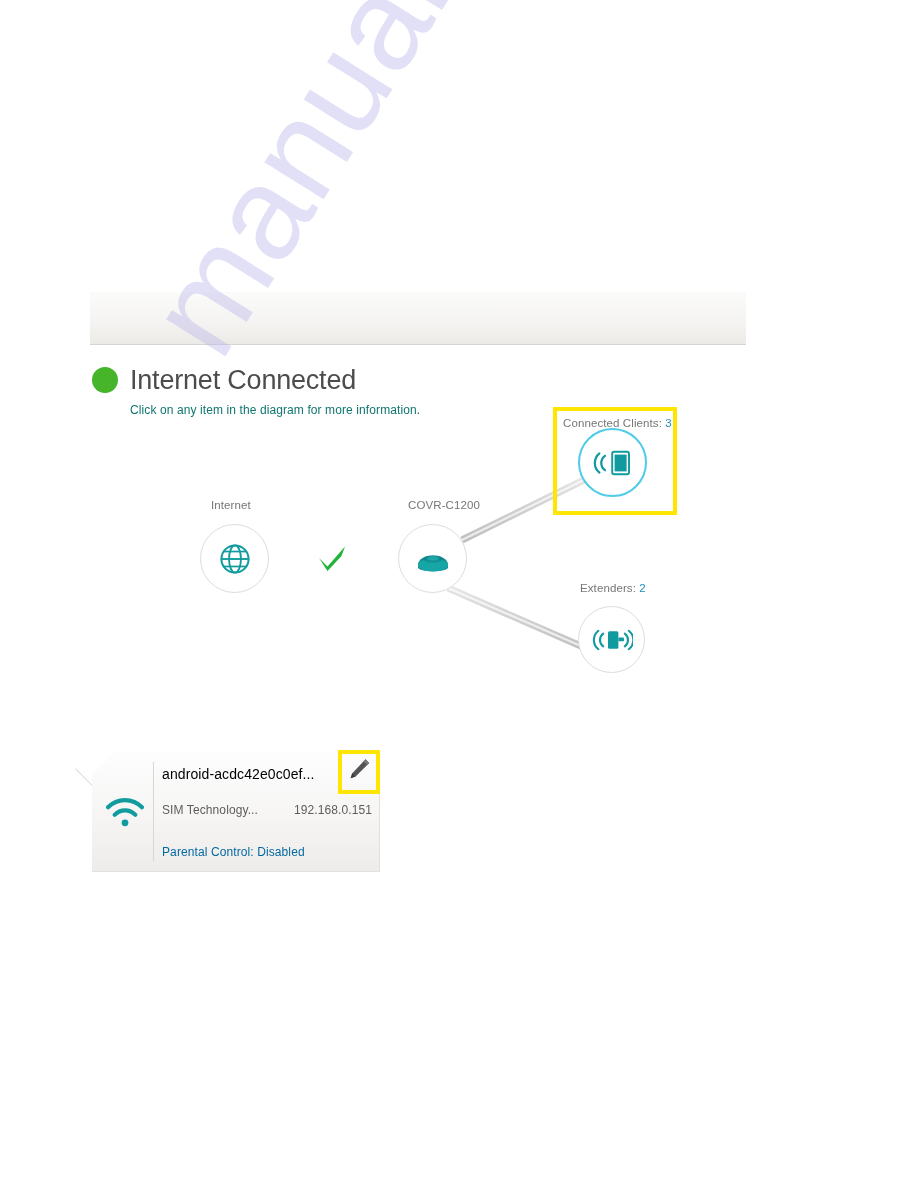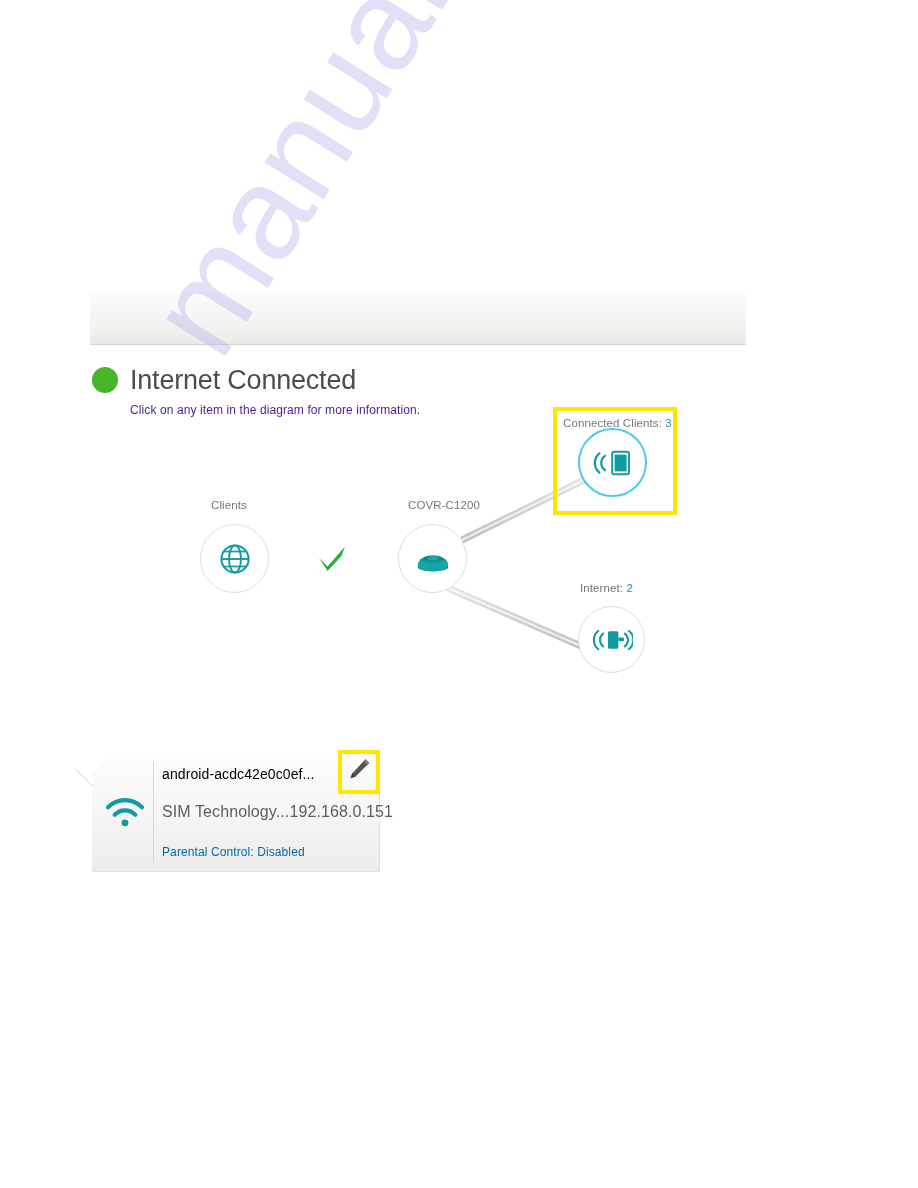--- a/index.html
+++ b/index.html
@@ -146,21 +146,21 @@
     color: #4c4c4c;
     font-weight: 400;
     letter-spacing: -0.2px;
     line-height: 30px;
   }
   #status-sub {
     position: absolute;
     left: 130px;
     top: 403px;
     font-size: 12px;
-    color: #4c1d95;
+    color: #0f766e;
     letter-spacing: 0.1px;
   }
 
   
   #diagram {
     position: absolute;
     left: 0;
     top: 0;
     width: 918px;
     height: 1188px;
@@ -278,21 +278,21 @@
     letter-spacing: 0.1px;
     white-space: nowrap;
   }
   #device-meta-row {
     position: absolute;
     left: 162px;
     top: 803px;
     width: 210px;
     display: flex;
     justify-content: space-between;
-    font-size: 16px;
+    font-size: 12px;
     color: #5d5d5d;
     letter-spacing: 0.1px;
     white-space: nowrap;
   }
   #device-parental {
     position: absolute;
     left: 162px;
     top: 845px;
     font-size: 12px;
     color: #0369a1;
@@ -341,21 +341,21 @@
       <line x1="268" y1="559" x2="399" y2="559" stroke="url(#linkGrad)" stroke-width="7"></line>
       <line x1="268" y1="559" x2="399" y2="559" stroke="#ffffff" stroke-width="2" opacity="0.75"></line>
 
       <line x1="462" y1="540" x2="588" y2="478" stroke="url(#linkGrad)" stroke-width="7"></line>
       <line x1="462" y1="540" x2="588" y2="478" stroke="#ffffff" stroke-width="2" opacity="0.7"></line>
 
       <line x1="448" y1="588" x2="590" y2="650" stroke="url(#linkGrad)" stroke-width="7"></line>
       <line x1="448" y1="588" x2="590" y2="650" stroke="#ffffff" stroke-width="2" opacity="0.7"></line>
     </svg>
 
-    <div class="node-label" id="label-internet">Clients</div>
+    <div class="node-label" id="label-internet">Internet</div>
     <div class="node" id="node-internet">
       <svg width="34" height="34" viewBox="0 0 40 40">
         <circle cx="20" cy="20" r="16" fill="none" stroke="#119b9e" stroke-width="2.4"></circle>
         <ellipse cx="20" cy="20" rx="7" ry="16" fill="none" stroke="#119b9e" stroke-width="2.2"></ellipse>
         <line x1="4" y1="20" x2="36" y2="20" stroke="#119b9e" stroke-width="2.2"></line>
         <line x1="6.6" y1="11.2" x2="33.4" y2="11.2" stroke="#119b9e" stroke-width="2"></line>
         <line x1="6.6" y1="28.8" x2="33.4" y2="28.8" stroke="#119b9e" stroke-width="2"></line>
       </svg>
     </div>
 
@@ -376,21 +376,21 @@
     <div class="node-label" id="label-clients"><span>Connected Clients: </span><span class="count">3</span></div>
     <div class="node selected" id="node-clients">
       <svg width="42" height="32" viewBox="0 0 52 40">
         <path d="M16 11 A11 11 0 0 0 16 29" fill="none" stroke="#119b9e" stroke-width="2.8" stroke-linecap="round"></path>
         <path d="M9 8 A15.5 15.5 0 0 0 9 32" fill="none" stroke="#119b9e" stroke-width="2.8" stroke-linecap="round"></path>
         <rect x="25" y="6" width="21" height="28" rx="2.5" fill="none" stroke="#119b9e" stroke-width="2.4"></rect>
         <rect x="28" y="9.5" width="15" height="21" fill="#119b9e"></rect>
       </svg>
     </div>
 
-    <div class="node-label" id="label-extender"><span>Internet: </span><span class="count">2</span></div>
+    <div class="node-label" id="label-extender"><span>Extenders: </span><span class="count">2</span></div>
     <div class="node" id="node-extender">
       <svg width="42" height="32" viewBox="0 0 52 40">
         <path d="M15 12 A10 10 0 0 0 15 28" fill="none" stroke="#119b9e" stroke-width="2.6" stroke-linecap="round"></path>
         <path d="M9 8.5 A14.5 14.5 0 0 0 9 31.5" fill="none" stroke="#119b9e" stroke-width="2.6" stroke-linecap="round"></path>
         <rect x="21" y="9" width="13" height="22" rx="2" fill="#119b9e"></rect>
         <rect x="34" y="17" width="7" height="4.5" rx="1" fill="#119b9e"></rect>
         <path d="M42 12 A10 10 0 0 1 42 28" fill="none" stroke="#119b9e" stroke-width="2.6" stroke-linecap="round"></path>
         <path d="M47 8.5 A14.5 14.5 0 0 1 47 31.5" fill="none" stroke="#119b9e" stroke-width="2.6" stroke-linecap="round"></path>
       </svg>
     </div>

